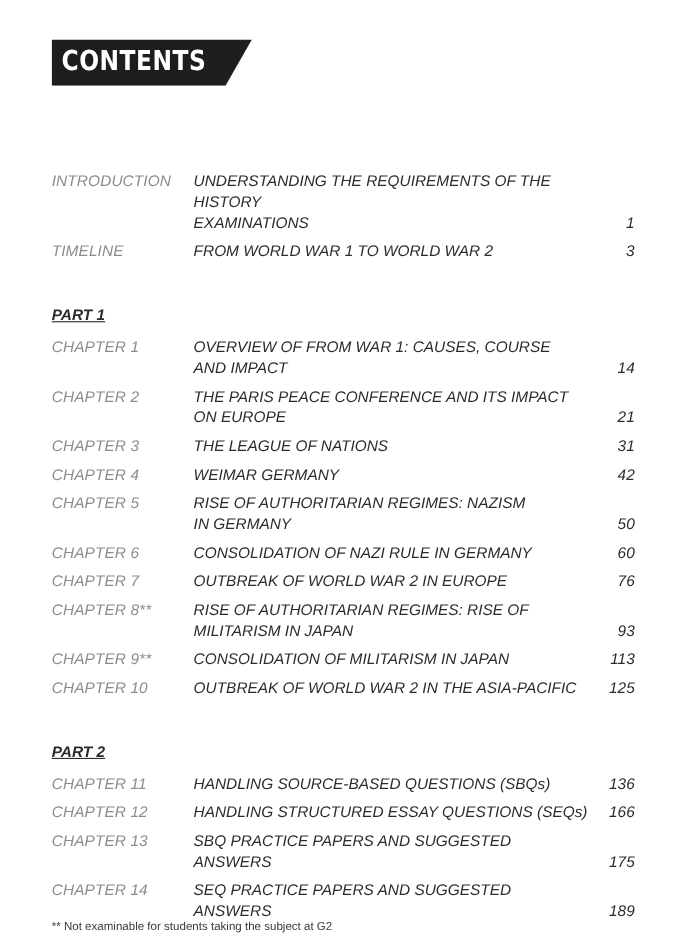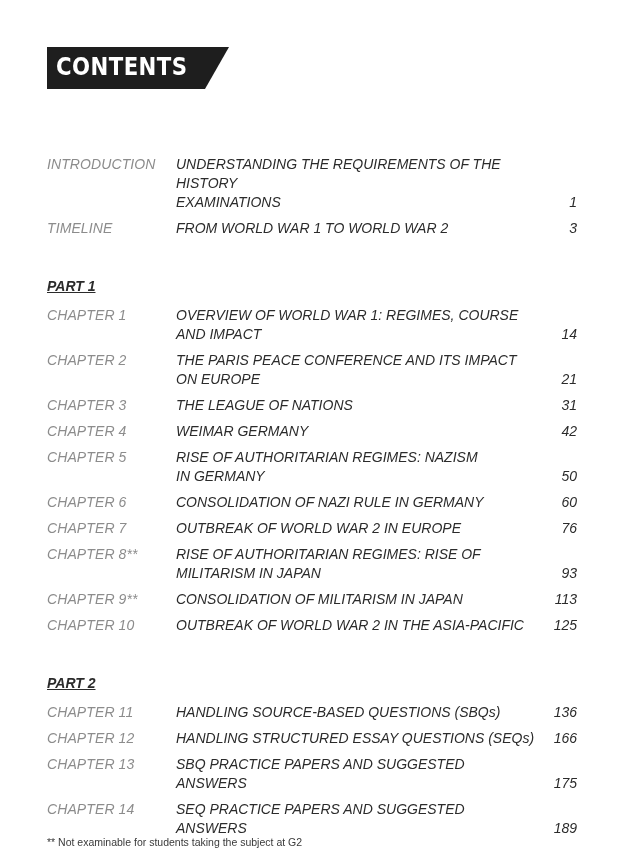--- a/index.html
+++ b/index.html
@@ -1,18 +1,18 @@
 <!DOCTYPE html>
 <html><head>
   <meta charset="utf-8">
   <style>
     html, body { margin: 0; padding: 0; background: #ffffff; }
     body { width: 630px; height: 865px; position: relative; overflow: hidden;
            font-family: "Liberation Sans", sans-serif; color: #2a2a2a; }
-    .banner { position: absolute; left: 47px; top: 47px; width: 182px; height: 42px; text-align: right; }
+    .banner { position: absolute; left: 47px; top: 36px; width: 182px; height: 42px; text-align: right; }
     .banner svg { position: absolute; left: 0; top: 0; }
     .banner-text { position: absolute; left: 9px; top: 5px; font-family: "DejaVu Sans", sans-serif;
                    font-weight: bold; font-size: 25px; color: #ffffff; letter-spacing: 0.5px;
                    transform: scaleX(0.85); transform-origin: left center; }
     .toc { position: absolute; left: 47px; top: 155px; width: 530px; font-style: italic; }
     .row { position: relative; display: flex; font-size: 14px; line-height: 19px; margin-bottom: 7px; }
     .label { width: 129px; flex: none; color: #8c8c8c; letter-spacing: 0.1px; }
     .title { width: 360px; flex: none; color: #2b2b2b; }
     .page { position: absolute; right: 0; bottom: 0; color: #2b2b2b; text-align: right; }
     .part { font-size: 14px; font-weight: bold; text-decoration: underline; color: #2b2b2b;
@@ -45,21 +45,21 @@
           <div>FROM WORLD WAR 1 TO WORLD WAR 2</div>
         </div>
         <div class="page">3</div>
       </div>
     </div>
   <div class="part">PART 1</div>
   <div id="part1">
       <div class="row">
         <div class="label">CHAPTER 1</div>
         <div class="title">
-          <div>OVERVIEW OF WORLD WAR 1: REGIMES, COURSE</div>
+          <div>OVERVIEW OF FROM WAR 1: CAUSES, COURSE</div>
           <div>AND IMPACT</div>
         </div>
         <div class="page">14</div>
       </div>
       <div class="row">
         <div class="label">CHAPTER 2</div>
         <div class="title">
           <div>THE PARIS PEACE CONFERENCE AND ITS IMPACT</div>
           <div>ON EUROPE</div>
         </div>

